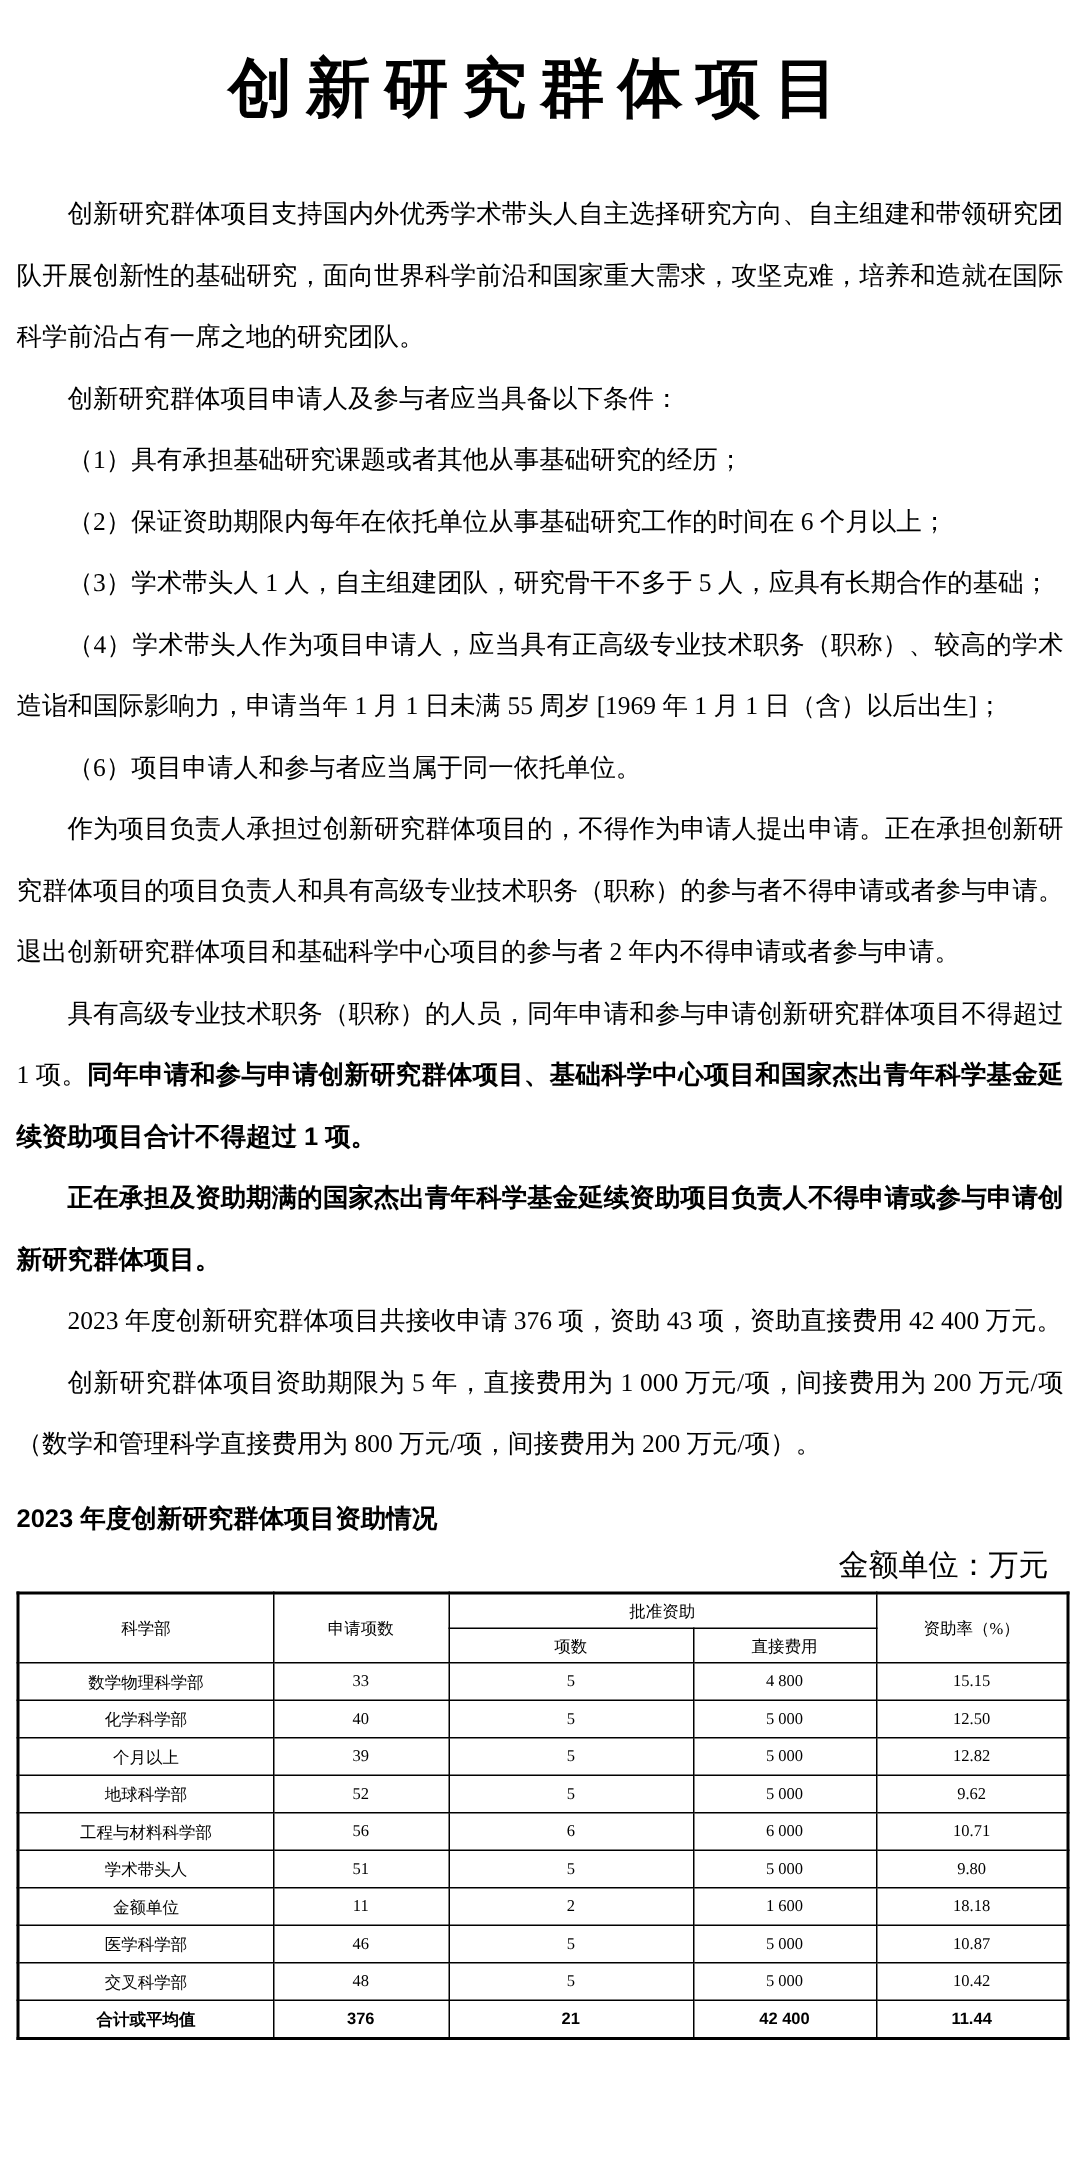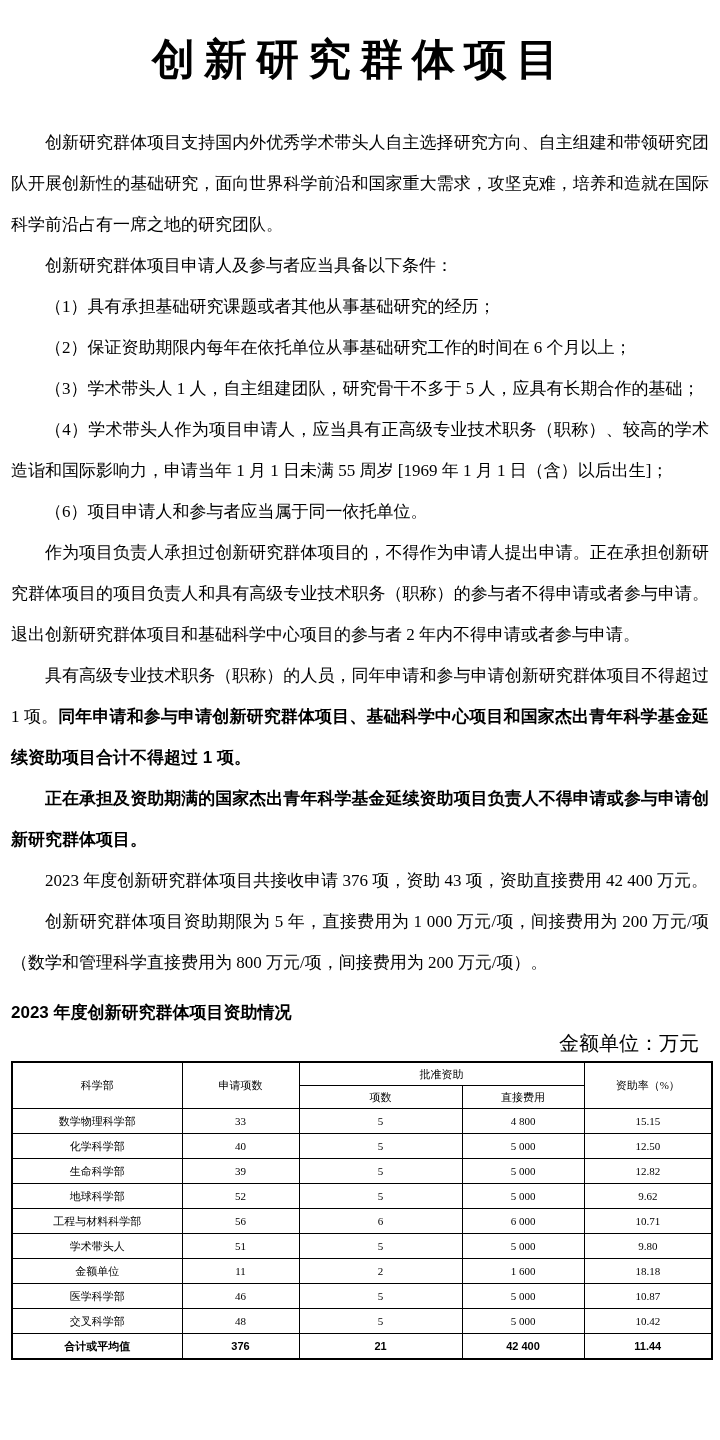--- a/index.html
+++ b/index.html
@@ -128,21 +128,21 @@
         <td>15.15</td>
       </tr>
       <tr>
         <td>化学科学部</td>
         <td>40</td>
         <td>5</td>
         <td>5 000</td>
         <td>12.50</td>
       </tr>
       <tr>
-        <td>生命科学部</td>
+        <td>个月以上</td>
         <td>39</td>
         <td>5</td>
         <td>5 000</td>
         <td>12.82</td>
       </tr>
       <tr>
         <td>地球科学部</td>
         <td>52</td>
         <td>5</td>
         <td>5 000</td>

